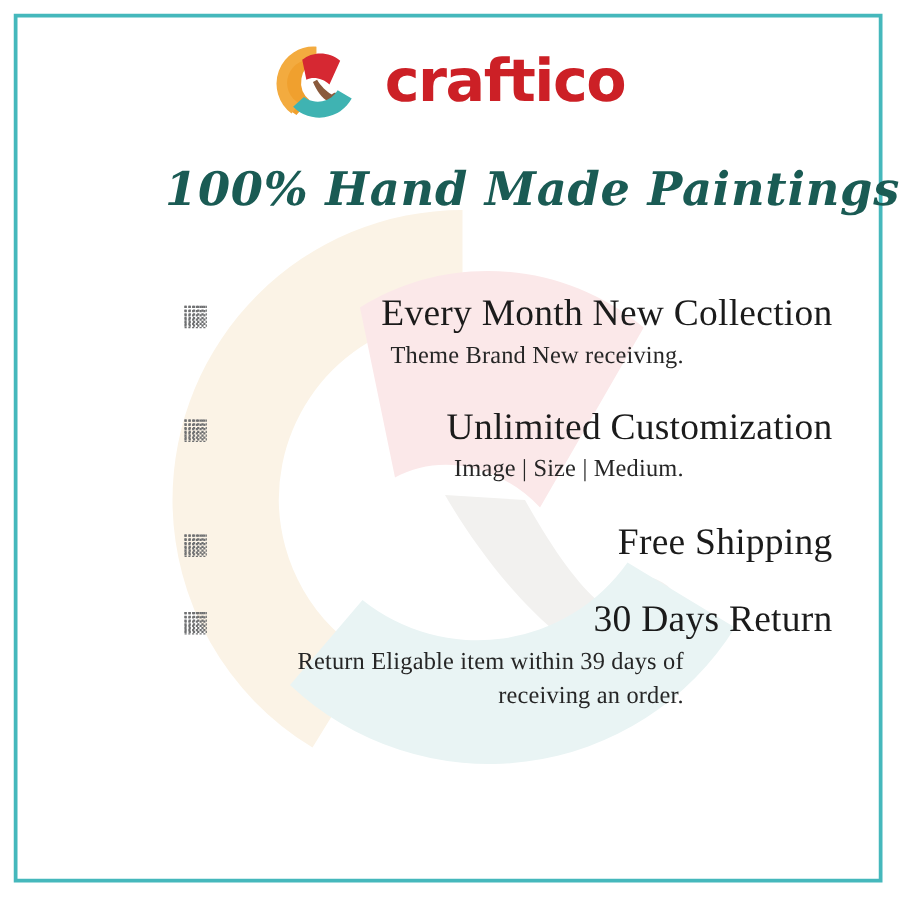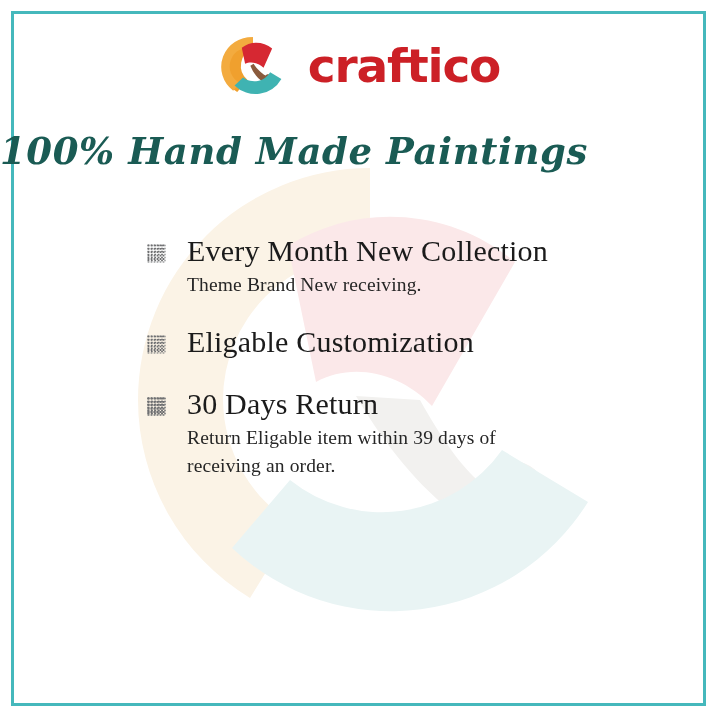--- a/index.html
+++ b/index.html
@@ -61,36 +61,37 @@
     line-height: 1;
     padding-bottom: 3px;
   }
 
   
   #headline {
     position: absolute;
     left: 0;
     top: 129px;
     width: 720px;
-    text-align: left;
+    text-align: right;
     font-family: "DejaVu Serif", "Liberation Serif", serif;
     font-style: italic;
     font-weight: bold;
     font-size: 37px;
     color: #1a5b54;
     letter-spacing: 0.6px;
     white-space: nowrap;
   }
 
   
   #features {
     position: absolute;
     left: 146px;
     top: 234px;
     width: 520px;
+    text-align: right;
   }
   .feature { position: relative; padding-left: 41px; margin-bottom: 27px; }
   .feature:last-child { margin-bottom: 0; }
 
   .bullet {
     position: absolute;
     left: 0;
     top: 9px;
     width: 21px;
     height: 21px;
@@ -177,32 +178,34 @@
 
     <div class="feature">
       <span class="bullet">
         <svg viewBox="0 0 21 21" xmlns="http://www.w3.org/2000/svg">
           <g stroke="#6f7072" stroke-width="1.7" stroke-dasharray="1.8 1.6">
             <path d="M1.5 2.5h18M1.5 5.5h18M1.5 8.5h18M1.5 11.5h18M1.5 14.5h18M1.5 17.5h18"></path>
             <path d="M2.5 1.5v18M5.5 1.5v18M8.5 1.5v18M11.5 1.5v18M14.5 1.5v18M17.5 1.5v18"></path>
           </g>
         </svg>
       </span>
-      <div class="feature-title">Eligable Customization</div>
-    </div>
-
-    <div class="feature">
-      <span class="bullet">
-        <svg viewBox="0 0 21 21" xmlns="http://www.w3.org/2000/svg">
-          <g stroke="#6f7072" stroke-width="1.7" stroke-dasharray="1.8 1.6">
-            <path d="M1.5 2.5h18M1.5 5.5h18M1.5 8.5h18M1.5 11.5h18M1.5 14.5h18M1.5 17.5h18"></path>
-            <path d="M2.5 1.5v18M5.5 1.5v18M8.5 1.5v18M11.5 1.5v18M14.5 1.5v18M17.5 1.5v18"></path>
-          </g>
-        </svg>
-      </span>
+      <div class="feature-title">Unlimited Customization</div>
+      <div class="feature-sub">Image | Size | Medium.</div>
+    </div>
+
+    <div class="feature">
+      <span class="bullet">
+        <svg viewBox="0 0 21 21" xmlns="http://www.w3.org/2000/svg">
+          <g stroke="#6f7072" stroke-width="1.7" stroke-dasharray="1.8 1.6">
+            <path d="M1.5 2.5h18M1.5 5.5h18M1.5 8.5h18M1.5 11.5h18M1.5 14.5h18M1.5 17.5h18"></path>
+            <path d="M2.5 1.5v18M5.5 1.5v18M8.5 1.5v18M11.5 1.5v18M14.5 1.5v18M17.5 1.5v18"></path>
+          </g>
+        </svg>
+      </span>
+      <div class="feature-title">Free Shipping</div>
     </div>
 
     <div class="feature">
       <span class="bullet">
         <svg viewBox="0 0 21 21" xmlns="http://www.w3.org/2000/svg">
           <g stroke="#6f7072" stroke-width="1.7" stroke-dasharray="1.8 1.6">
             <path d="M1.5 2.5h18M1.5 5.5h18M1.5 8.5h18M1.5 11.5h18M1.5 14.5h18M1.5 17.5h18"></path>
             <path d="M2.5 1.5v18M5.5 1.5v18M8.5 1.5v18M11.5 1.5v18M14.5 1.5v18M17.5 1.5v18"></path>
           </g>
         </svg>

